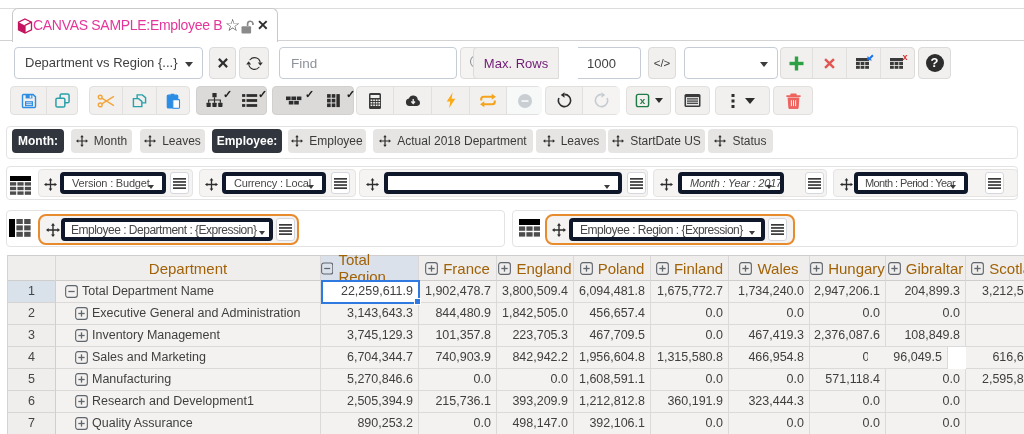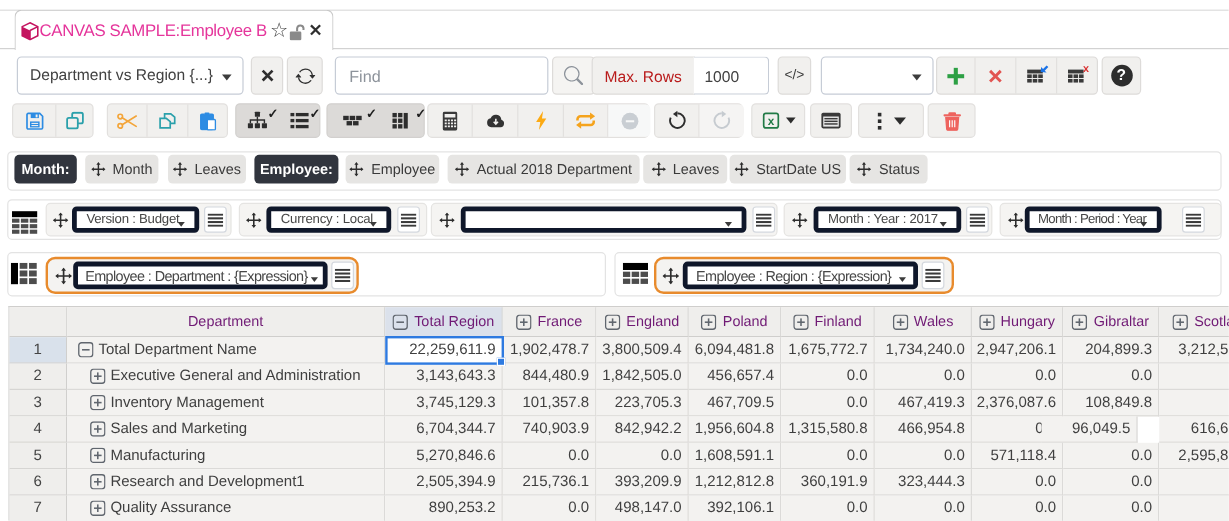--- a/index.html
+++ b/index.html
@@ -22,21 +22,21 @@
 .pilldark { position:absolute; top:129px; height:24px; background:#31353e; border-radius:4px; color:#fff; font-size:12px; font-weight:bold; display:flex; align-items:center; justify-content:center; }
 
 #filterrow { left:6px; top:166px; width:1012px; height:34px; background:#fff; border:1px solid #e3e3e3; border-radius:4px; }
 .fgroup { position:absolute; top:169px; height:28px; background:#f5f4f2; border:1px solid #e5e4e2; border-radius:4px; }
 .fsel { position:absolute; top:172px; height:22px; background:#fff; border:4px solid #0f172a; border-radius:4px; font-size:11px; color:#474747; display:flex; align-items:center; white-space:nowrap; overflow:hidden; letter-spacing:-0.2px; }
 .lbtn { position:absolute; top:172px; height:22px; width:19px; background:#fff; border:1px solid #d4d8de; border-radius:3px; display:flex; align-items:center; justify-content:center; }
 
 .exprbox { position:absolute; top:210px; height:37px; background:#fff; border:1px solid #e3e3e3; border-radius:4px; }
 .ogroup { position:absolute; top:214px; height:31px; background:#f4f3f1; border:2.5px solid #e88b2d; border-radius:8px; }
 
-.th { position:absolute; background:#efeeec; border-right:1px solid #d9d8d6; border-bottom:1px solid #cfcecc; font-size:12px; color:#701a75; display:flex; align-items:center; justify-content:center; gap:5px; }
+.th { position:absolute; background:#efeeec; border-right:1px solid #d9d8d6; border-bottom:1px solid #cfcecc; font-size:15px; color:#a16207; display:flex; align-items:center; justify-content:center; gap:5px; }
 .td { position:absolute; background:#f3f2f0; border-right:1px solid #dbdad8; border-bottom:1px solid #dbdad8; font-size:12.5px; color:#3f3f3f; }
 .num { text-align:right; padding-right:5px; line-height:21px; }
 .rn { position:absolute; background:#efeeec; border-right:1px solid #d0cfcd; border-bottom:1px solid #d6d5d3; font-size:12.5px; color:#444; text-align:center; line-height:21px; }
 </style>
 </head>
 <body>
 <div id="tabbar" class="abs"></div>
 <div id="tab" class="abs">
 <div class="abs" style="left:4px; top:9px; width:16px; height:16px;">
 <svg width="16" height="16" viewBox="0 0 16 16">
@@ -71,21 +71,21 @@
     </svg>
 </div>
 <div class="sel" style="left:279px; top:47px; width:178px; height:32px;">
   <div class="abs" style="left:11px; top:8px; font-size:13.5px; color:#8d939b;">Find</div>
 </div>
 <div class="btn ctr" style="left:460px; top:47px; width:36px; height:32px; background:#f5f4f2;">
   <svg width="16" height="16" viewBox="0 0 16 16" fill="#8d939b">
       <path d="M11.742 10.344a6.5 6.5 0 1 0-1.397 1.398h-.001c.03.04.062.078.098.115l3.85 3.85a1 1 0 0 0 1.415-1.414l-3.85-3.85a1.007 1.007 0 0 0-.115-.1zM12 6.5a5.5 5.5 0 1 1-11 0 5.5 5.5 0 0 1 11 0z"></path>
     </svg>
 </div>
-<div class="btn ctr" style="left:493px; top:47px; width:86px; height:32px; border-radius:4px 0 0 4px; font-size:13px; color:#b91c1c;">Max. Rows</div>
+<div class="btn ctr" style="left:473px; top:47px; width:86px; height:32px; border-radius:4px 0 0 4px; font-size:13px; color:#701a75;">Max. Rows</div>
 <div class="sel" style="left:578px; top:47px; width:63px; height:32px; border-radius:0 4px 4px 0; border-left:none;">
   <div class="abs" style="left:9px; top:8px; font-size:13px; color:#414141;">1000</div>
 </div>
 <div class="btn ctr" style="left:648px; top:47px; width:28px; height:32px; font-size:11.5px; color:#3c3c3c;">&lt;/&gt;</div>
 <div class="sel" style="left:684px; top:47px; width:94px; height:32px;">
   <div class="caret" style="right:9px; top:14px;"></div>
 </div>
 <div class="btn" style="left:780px; top:47px; width:135px; height:32px;">
   <div class="seg ctr" style="left:0; top:0; width:32px; height:30px;">
       <svg width="15" height="15" viewBox="0 0 15 15">
@@ -384,21 +384,21 @@
       <rect x="0" y="3.1" width="13" height="1.7"></rect>
       <rect x="0" y="6.2" width="13" height="1.7"></rect>
       <rect x="0" y="9.3" width="13" height="1.7"></rect>
     </svg>
   </div>
 
 <div class="fgroup" style="left:653px; width:174px;"></div>
 <div class="abs" style="left:660px; top:177px;"><svg width="13" height="13" viewBox="0 0 16 16" fill="#2d2d2d">
       <path d="M8 0 L10.3 3 H8.8 V7.2 H13 V5.7 L16 8 L13 10.3 V8.8 H8.8 V13 H10.3 L8 16 L5.7 13 H7.2 V8.8 H3 V10.3 L0 8 L3 5.7 V7.2 H7.2 V3 H5.7 Z"></path>
     </svg></div>
-<div class="fsel" style="left:678px; width:123px;">
+<div class="fsel" style="left:678px; width:106px;font-style:italic;">
     <span style="padding-left:8px;">Month : Year : 2017</span>
     <div class="caret" style="right:8px; top:9px; border-left-width:3.5px; border-right-width:3.5px; border-top-width:4.5px;"></div>
   </div>
 <div class="lbtn" style="left:805px;">
     <svg width="13" height="11" viewBox="0 0 13 11" fill="#3a3a3a">
       <rect x="0" y="0" width="13" height="1.7"></rect>
       <rect x="0" y="3.1" width="13" height="1.7"></rect>
       <rect x="0" y="6.2" width="13" height="1.7"></rect>
       <rect x="0" y="9.3" width="13" height="1.7"></rect>
     </svg>

